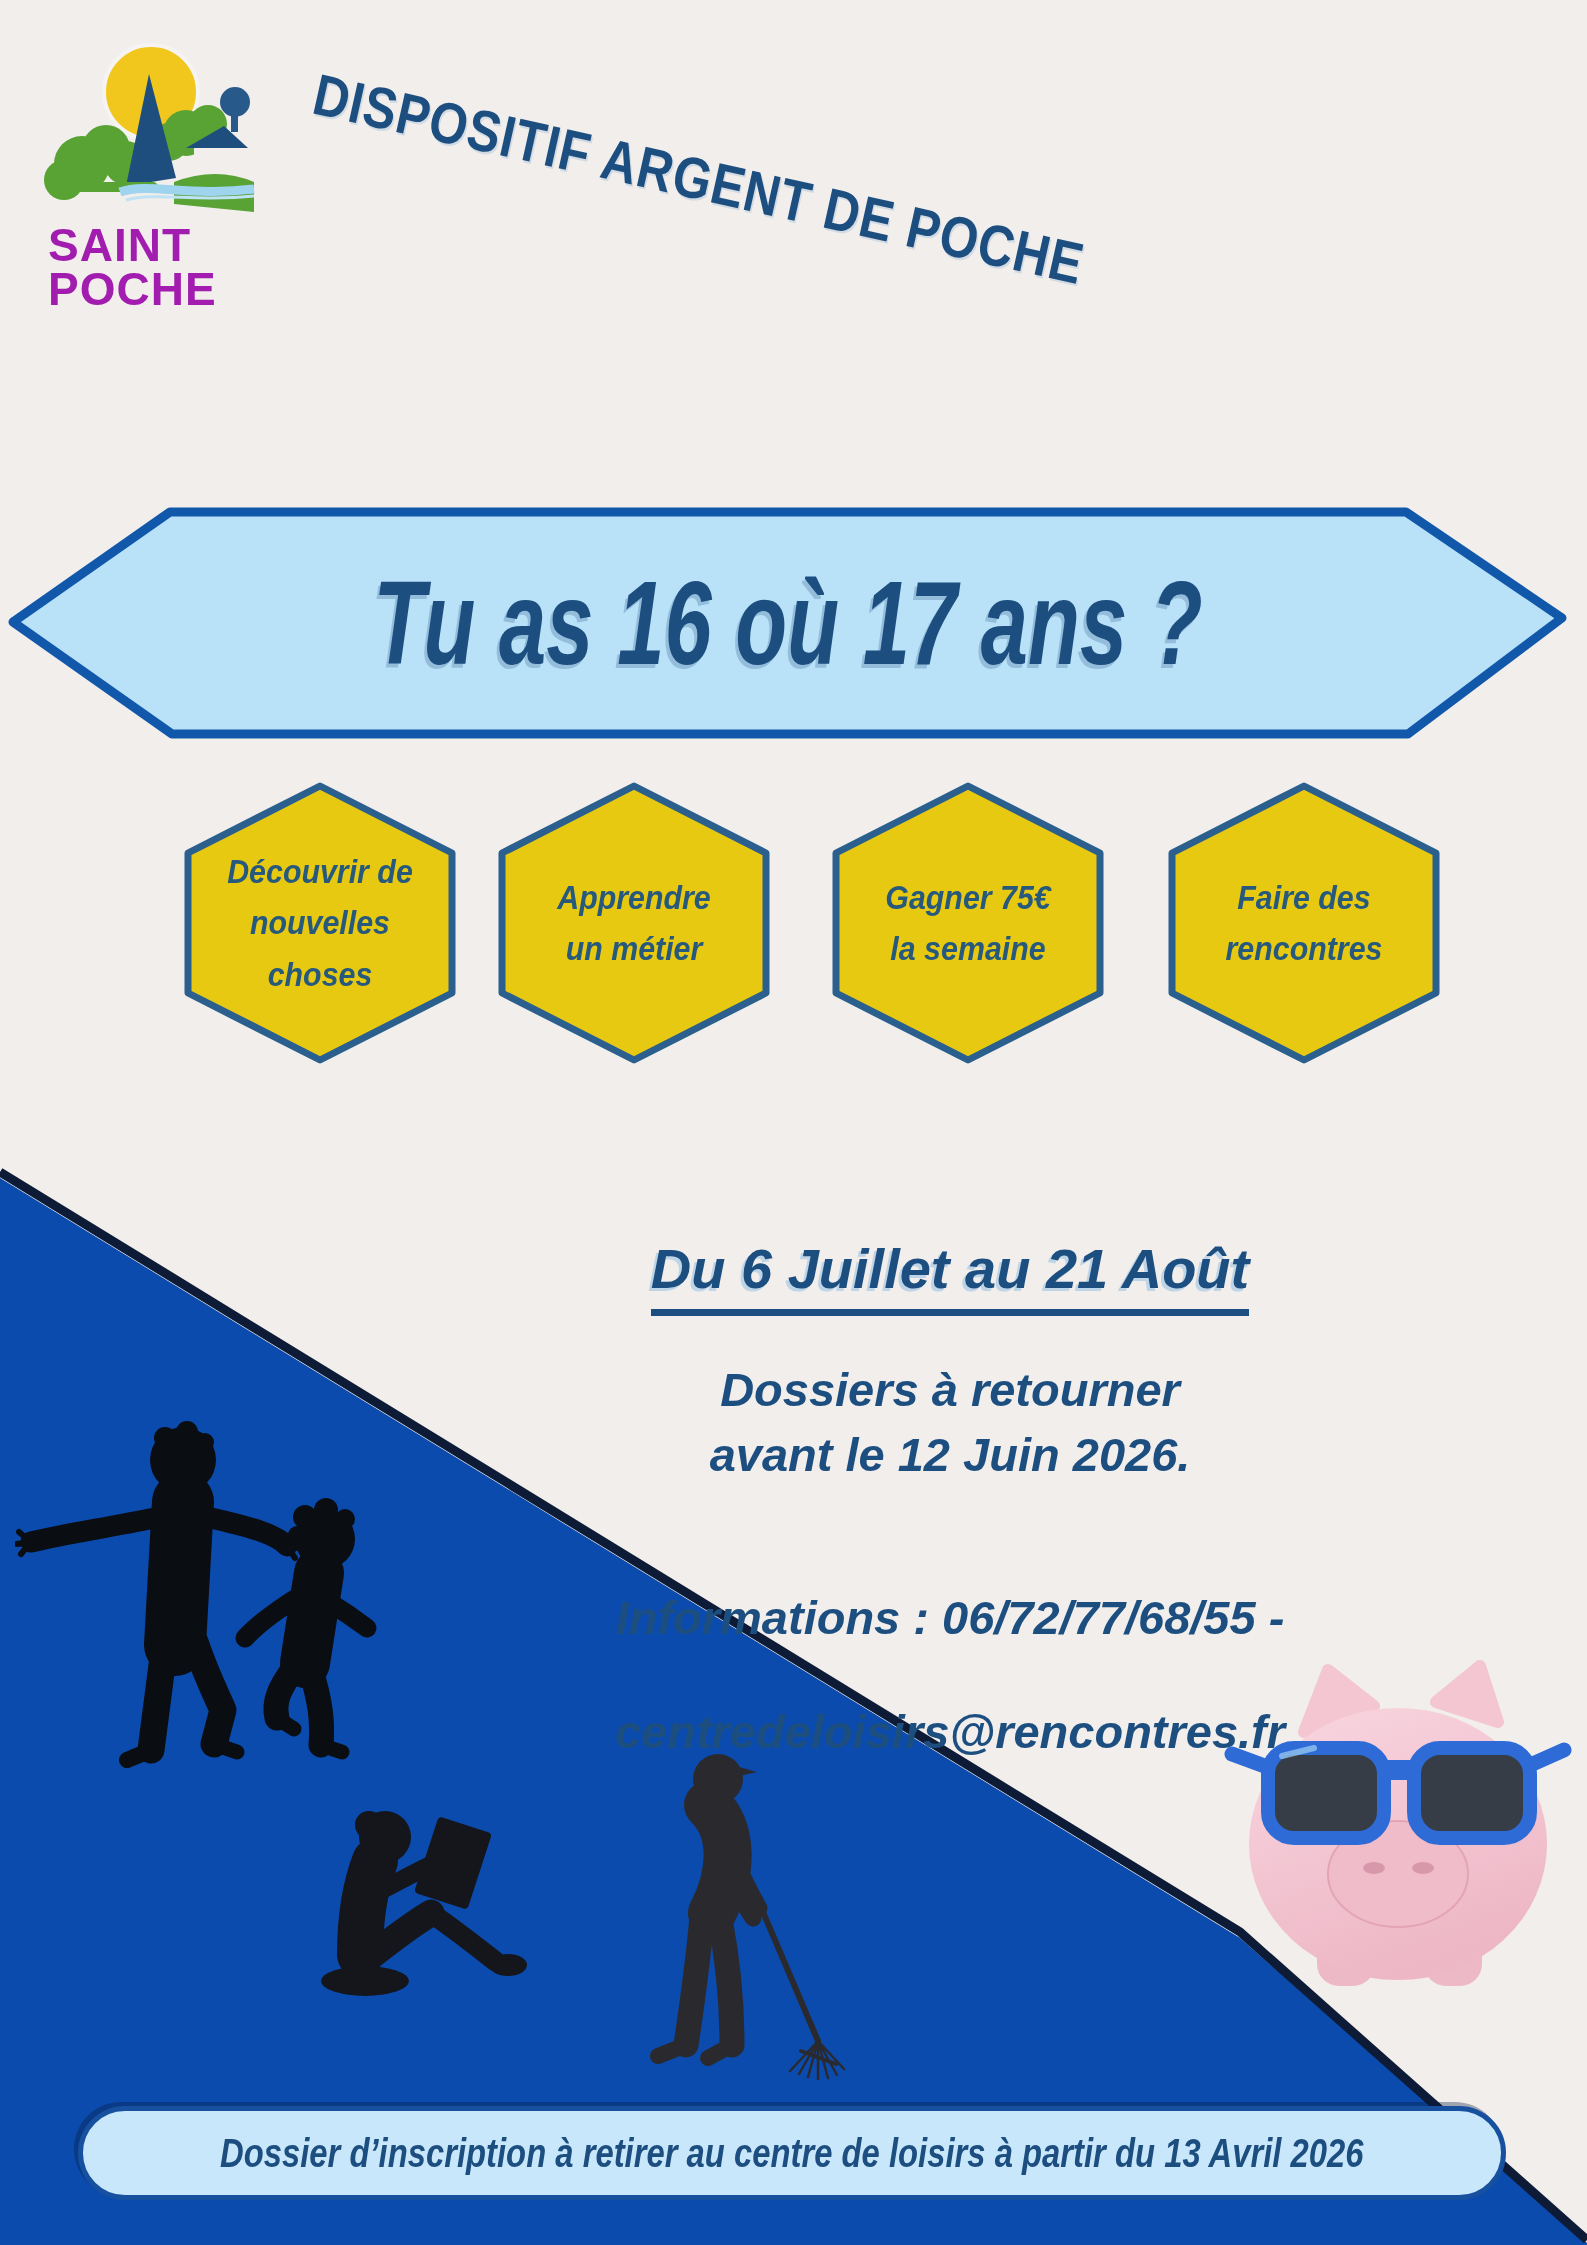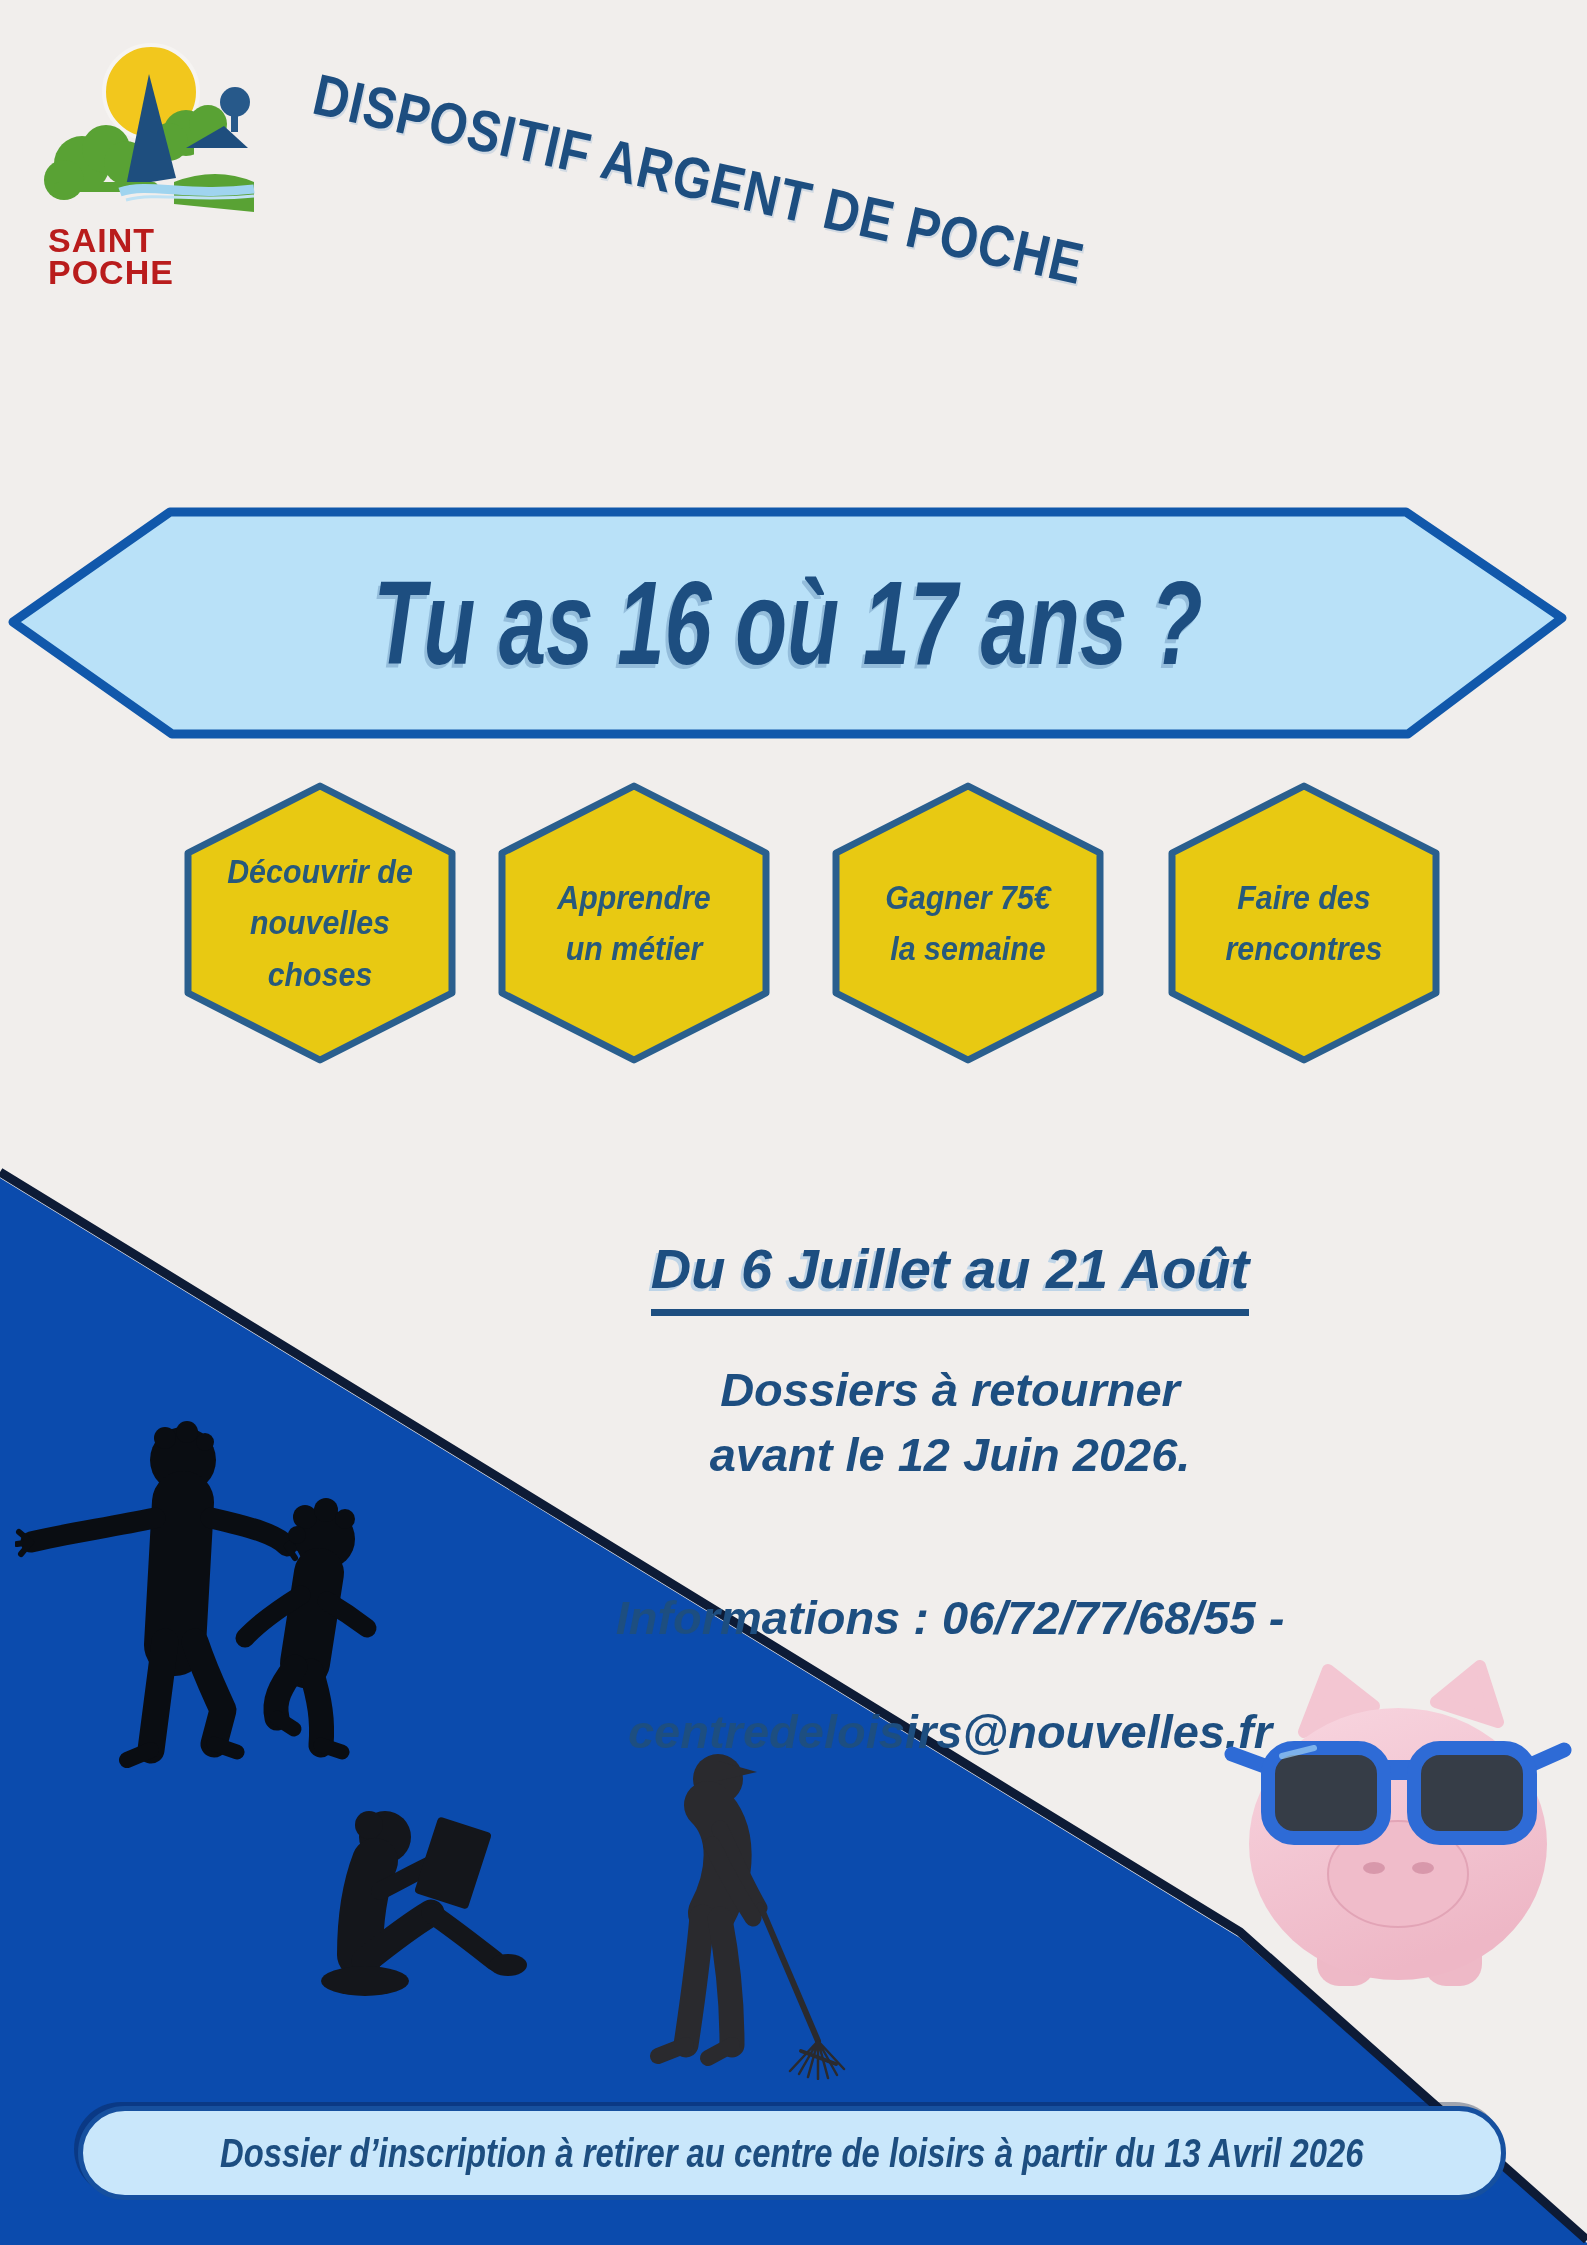--- a/index.html
+++ b/index.html
@@ -5,21 +5,21 @@
   html,body{margin:0;padding:0;background:#888;}
   .poster{
     position:relative;width:1587px;height:2245px;overflow:hidden;
     background:#f1eeec;
     font-family:"Liberation Sans", sans-serif;
   }
   .abs{position:absolute;}
 
   
   .logo-wrap{left:36px;top:30px;width:240px;}
-  .logo-text{color:#b91c1c;font-weight:bold;font-size:34px;line-height:.95;letter-spacing:1px;margin-left:12px;}
+  .logo-text{color:#a21caf;font-weight:bold;font-size:46px;line-height:.95;letter-spacing:1px;margin-left:12px;}
   .main-title{
     left:322px;top:60px;white-space:nowrap;
     transform:rotate(12.6deg) scaleX(.85);transform-origin:left top;
     font-size:58px;font-weight:bold;letter-spacing:1px;color:#1d4e80;
     text-shadow:2px 2px 0 rgba(120,160,200,.25);
   }
 
   
   .q-banner{left:8px;top:506px;width:1560px;height:234px;}
   .q-text{
@@ -217,21 +217,21 @@
       <span>Faire des</span>
       <span>rencontres</span>
     </div>
   </div>
 
   <div class="abs details">
     <div class="line dates underlined hdr-shadow"><span class="u">Du 6 Juillet au 21 Août</span></div>
     <div class="line d1">Dossiers à retourner</div>
     <div class="line d2">avant le 12 Juin 2026.</div>
     <div class="line d3">Informations : 06/72/77/68/55 -</div>
-    <div class="line d4">centredeloisirs@nouvelles.fr</div>
+    <div class="line d4">centredeloisirs@rencontres.fr</div>
   </div>
 
   <svg class="abs" style="left:1222px;top:1660px;" width="352" height="332" viewBox="0 0 352 332">
     <defs>
       <linearGradient id="pg" x1="0" y1="0" x2="0.4" y2="1">
         <stop offset="0" stop-color="#f8d6e0"></stop>
           <stop offset="1" stop-color="#eeb7c6"></stop>
       </linearGradient>
     </defs>
     <polygon points="82,72 106,10 152,46" fill="#f3c6d2" stroke="#f3c6d2" stroke-width="12" stroke-linejoin="round"></polygon>

